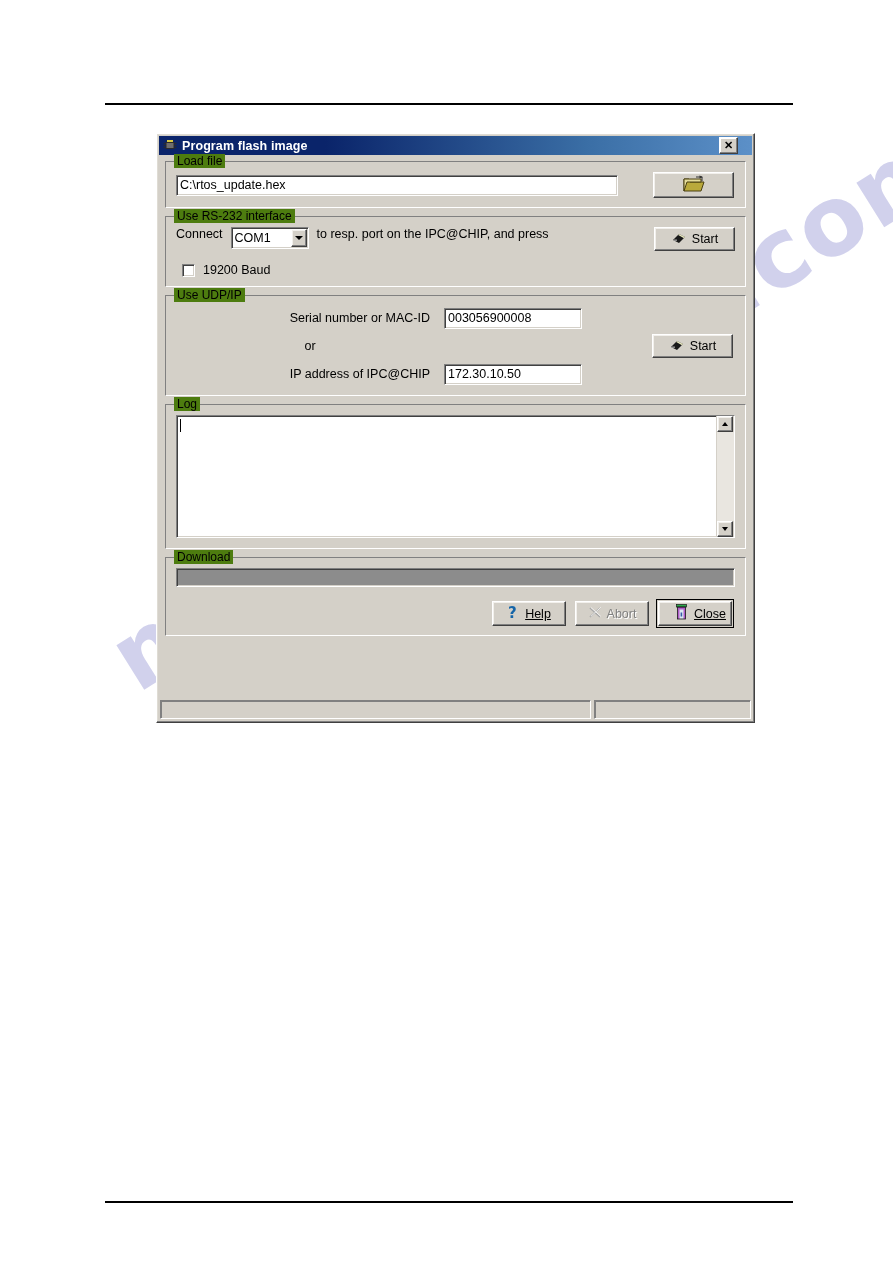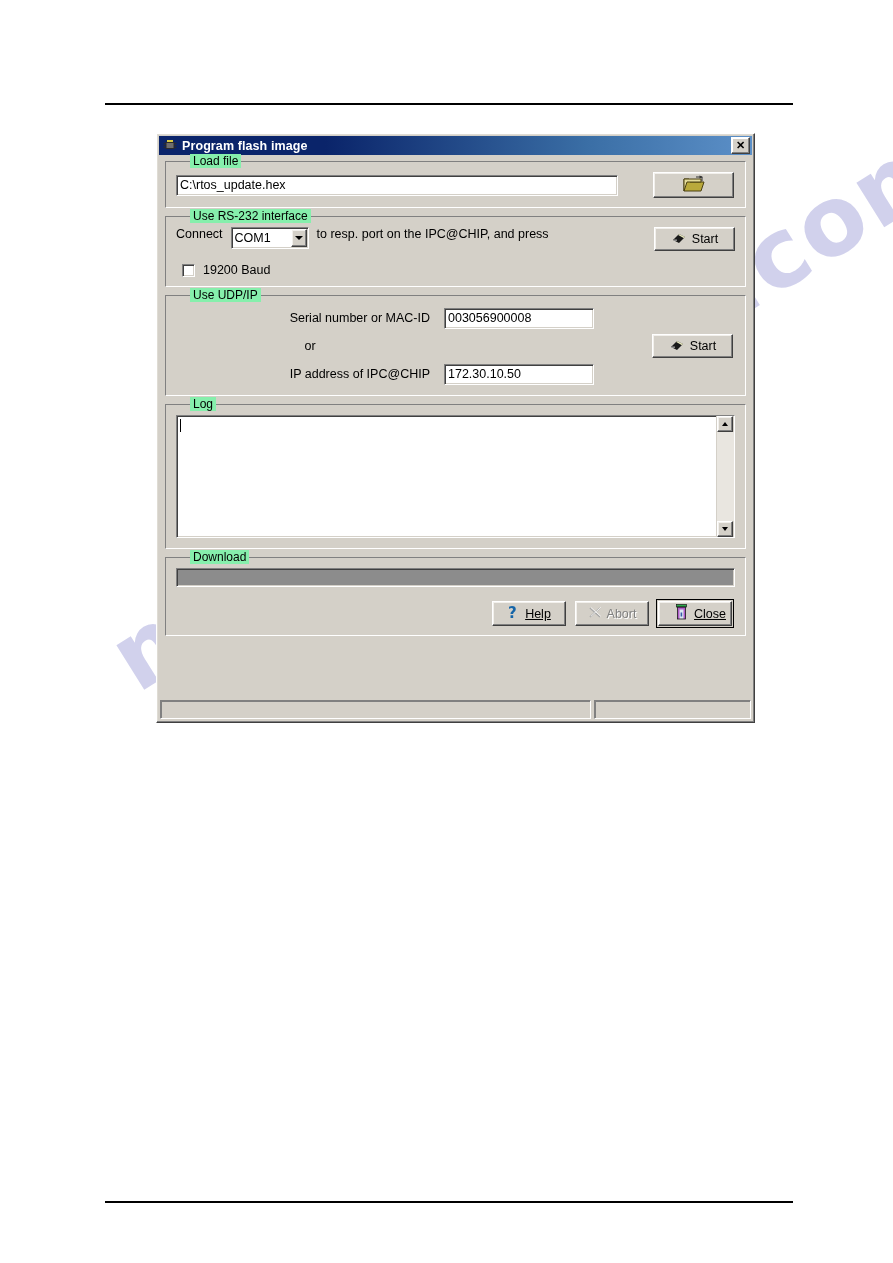--- a/index.html
+++ b/index.html
@@ -130,21 +130,21 @@
     font-size: 12px;
     color: #000000;
   }
 
   #titlebar {
     height: 19px;
     margin: 2px 2px 0 2px;
     background: linear-gradient(to right, #0A246A 0%, #0A246A 28%, #3A6EA5 72%, #5C90C8 100%);
     display: flex;
     align-items: center;
-    padding: 0 2px 0 3px;
+    padding: 0 14px 0 3px;
     justify-content: space-between;
   }
   #title-icon {
     width: 16px; height: 14px;
     margin-right: 4px;
     position: relative;
     flex: 0 0 auto;
   }
   #title-text {
     color: #ffffff;
@@ -177,22 +177,22 @@
   .group {
     position: relative;
     border: 1px solid #ffffff;
     border-top-color: #808080;
     border-left-color: #808080;
     margin-bottom: 8px;
     padding: 10px 10px 9px 10px;
   }
   .group > .glabel {
     position: absolute;
-    top: -8px; left: 24px;
-    background: #86efac;
+    top: -8px; left: 8px;
+    background: #4d7c0f;
     padding: 0 3px;
     font-family: "Liberation Sans", sans-serif;
     font-size: 12px;
     line-height: 14px;
     color: #000;
     white-space: nowrap;
   }
 
   
   .tfield {
@@ -311,21 +311,21 @@
   }
   .udp-label { text-align: right; padding-right: 14px; font-size: 12.5px; }
   .udp-label.center { text-align: center; padding-right: 0; }
   #start-udp {
     width: 81px; height: 24px;
     grid-column: 3; grid-row: 1 / span 3;
     justify-self: end;
     align-self: center;
     margin-right: 2px;
   }
-  #serial-input, #ip-input { width: 150px; }
+  #serial-input, #ip-input { width: 138px; }
 
   
   #log-group { padding-bottom: 10px; }
   #log-outer {
     height: 123px;
     background: #ffffff;
     border: 1px solid #808080;
     border-right-color: #ffffff;
     border-bottom-color: #ffffff;
     box-shadow: inset 1px 1px 0 #404040, inset -1px -1px 0 #D4D0C8;

